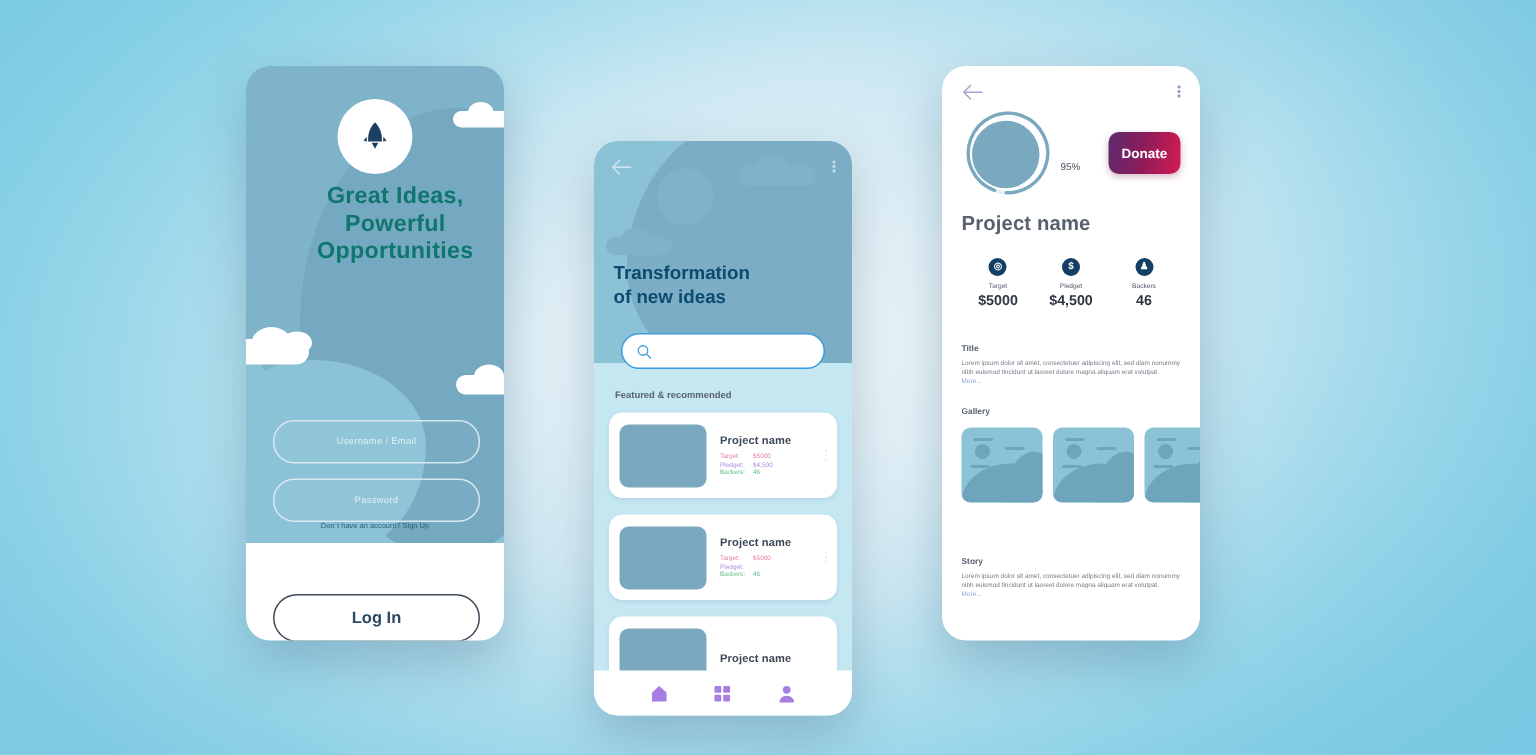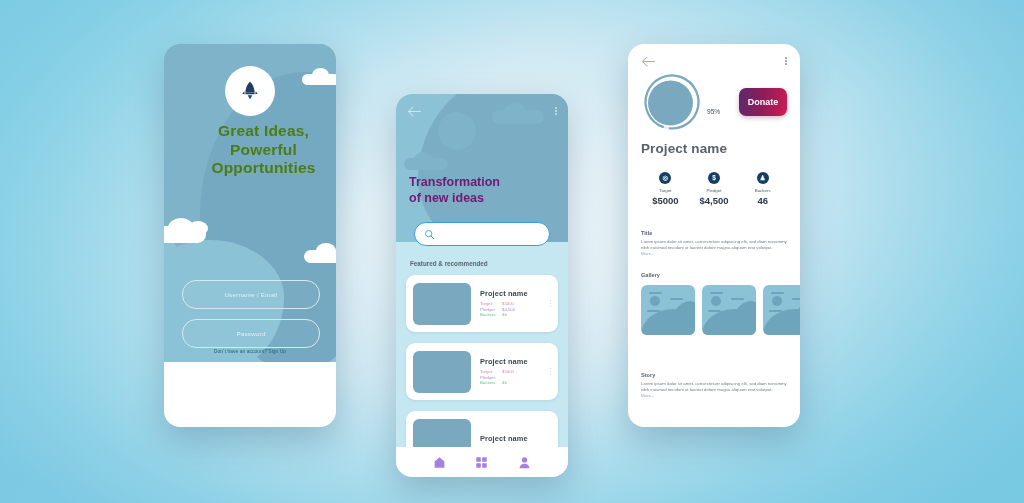--- a/index.html
+++ b/index.html
@@ -34,21 +34,21 @@
     border-radius:0 0 60% 40% / 0 0 55% 45%;transform:rotate(-8deg);}
   .s1-blob2{position:absolute;left:36px;top:28px;width:190px;height:300px;background:#74a9c1;
     border-radius:55% 45% 48% 52% / 48% 40% 60% 52%;}
   .s1-blob3{position:absolute;left:-30px;top:196px;width:150px;height:130px;background:#8cc2d6;
     border-radius:50% 50% 42% 58% / 56% 44% 56% 44%;}
   .cloud{position:absolute;background:#fff;border-radius:40px;}
   .cloud:before,.cloud:after{content:"";position:absolute;background:#fff;border-radius:50%;}
 
   .s1-logo{position:absolute;left:50%;top:22px;transform:translateX(-50%);
     width:50px;height:50px;border-radius:50%;background:#fff;display:flex;align-items:center;justify-content:center;}
-  .s1-title{position:absolute;left:0;right:0;top:78px;text-align:center;color:#4d7c0f;
+  .s1-title{position:absolute;left:0;right:0;top:78px;text-align:center;color:#0f766e;
     font-size:15.5px;font-weight:bold;line-height:18.5px;letter-spacing:.2px;margin-left:27px;}
 
   .s1-field{position:absolute;left:18px;width:136px;height:27px;border-radius:14px;
     border:1.3px solid #d7e9f0;display:flex;align-items:center;justify-content:center;
     color:#e3f0f5;font-size:6.2px;letter-spacing:.25px;background:rgba(255,255,255,.04);}
   #s1-user{top:236px;}
   #s1-pass{top:275px;}
   .s1-hint{position:absolute;left:0;right:0;top:304px;text-align:center;color:#2f5f72;font-size:5px;}
   .s1-login{position:absolute;left:18px;top:352px;width:136px;height:30px;border-radius:16px;background:#fff;
     border:1.1px solid #3f4a5a;display:flex;align-items:center;justify-content:center;
@@ -59,21 +59,21 @@
   .s2-blob{position:absolute;right:-40px;top:-20px;width:190px;height:190px;background:#7badc4;
     border-radius:50% 50% 45% 55% / 55% 45% 55% 45%;}
   .s2-sun{position:absolute;left:42px;top:18px;width:38px;height:38px;border-radius:50%;background:#7fb3ca;}
   .s2c{position:absolute;background:#7fb3ca;border-radius:20px;}
   .s2c:before,.s2c:after{content:"";position:absolute;background:#7fb3ca;border-radius:50%;}
   .s2-topbar{position:absolute;left:0;right:0;top:8px;height:18px;display:flex;align-items:center;
     justify-content:space-between;padding:0 11px;box-sizing:border-box;}
   .back{width:15px;height:13px;position:relative;}
   .dots{display:flex;flex-direction:column;gap:1.6px;align-items:center;}
   .dots i{width:1.7px;height:1.7px;border-radius:50%;background:#bfe0ec;display:block;}
-  .s2-title{position:absolute;left:13px;top:80px;color:#701a75;font-size:12.5px;font-weight:bold;line-height:16px;}
+  .s2-title{position:absolute;left:13px;top:80px;color:#0c4a6e;font-size:12.5px;font-weight:bold;line-height:16px;}
 
   .s2-body{position:absolute;left:0;top:148px;right:0;bottom:0;background:#c5e7f2;}
   .s2-search{position:absolute;left:18px;top:-20px;width:136px;height:24px;border-radius:13px;background:#fff;
     border:1.2px solid #3d9be0;box-sizing:border-box;display:flex;align-items:center;padding-left:9px;}
   .s2-sect{position:absolute;left:14px;top:18px;font-size:6.3px;color:#5a6470;font-weight:bold;}
 
   .card{position:absolute;left:10px;width:152px;height:57px;background:#fff;border-radius:9px;
     display:flex;align-items:center;padding:0 7px;box-sizing:border-box;
     box-shadow:0 1px 3px rgba(60,100,125,.13);}
   .card-thumb{width:58px;height:42px;border-radius:6px;background:#7aa9bf;flex:none;}
@@ -158,20 +158,21 @@
 
   <div class="s1-field" id="s1-user">
     <span>Username / Email</span>
   </div>
   <div class="s1-field" id="s1-pass">
     <span>Password</span>
   </div>
 
   <div class="s1-hint">Don´t have an account? Sign Up</div>
 
+  <div class="s1-login">Log In</div>
 
 </div>
 
 <div class="phone" id="phone2">
   <div class="s2-body">
     <div class="s2-sect">Featured &amp; recommended</div>
 
     <div class="card" style="top:33px;">
       <div class="card-thumb"></div>
       <div class="card-info">

